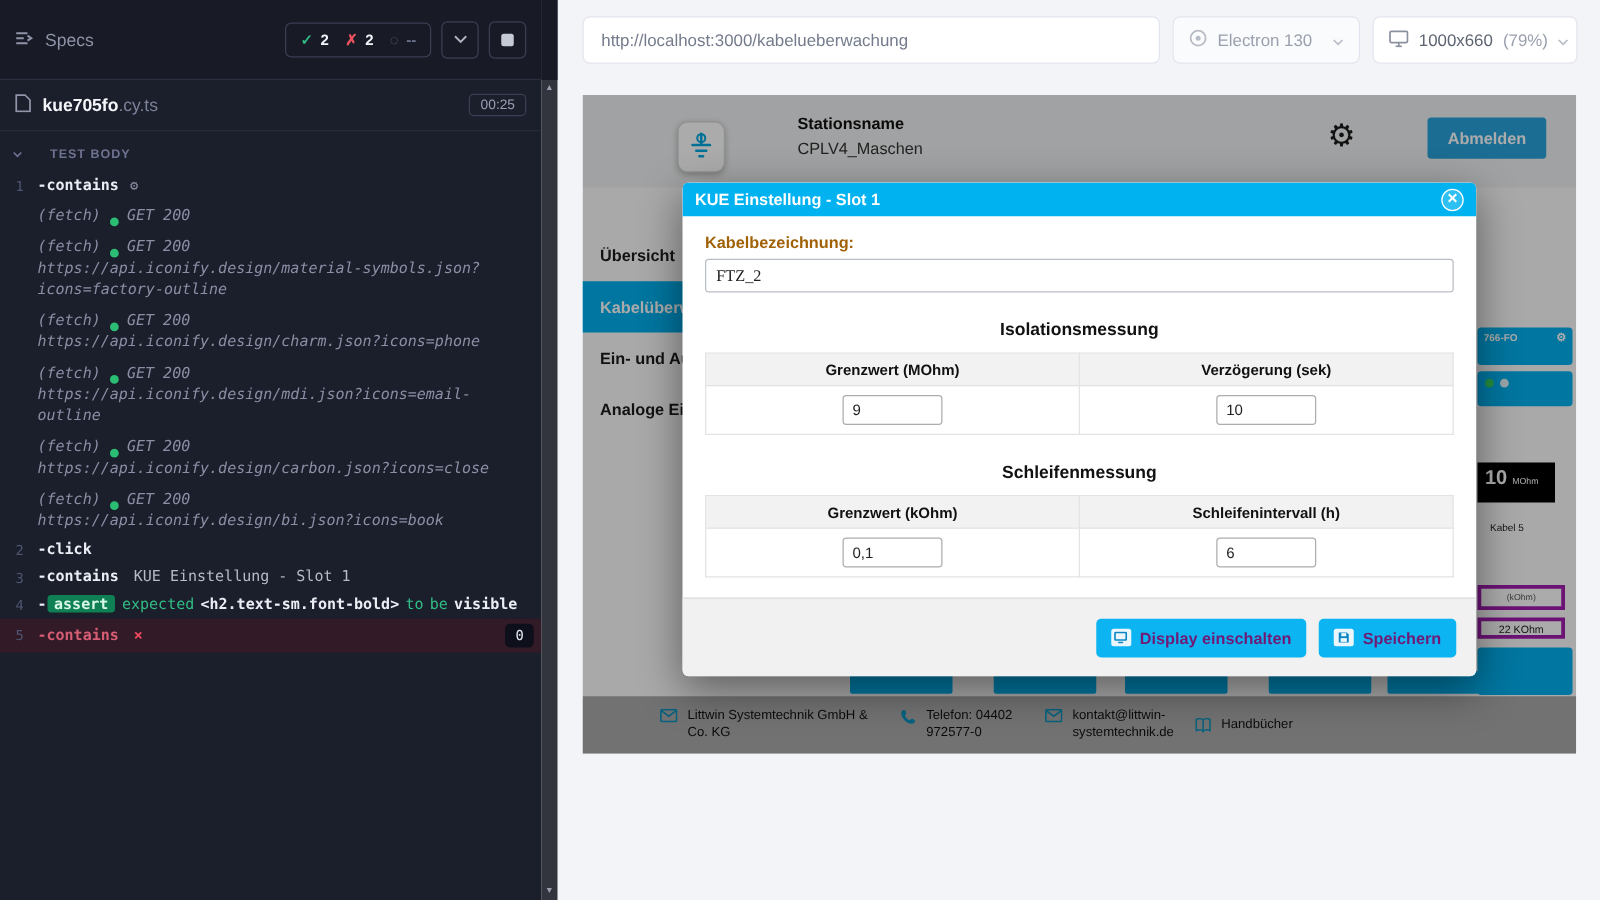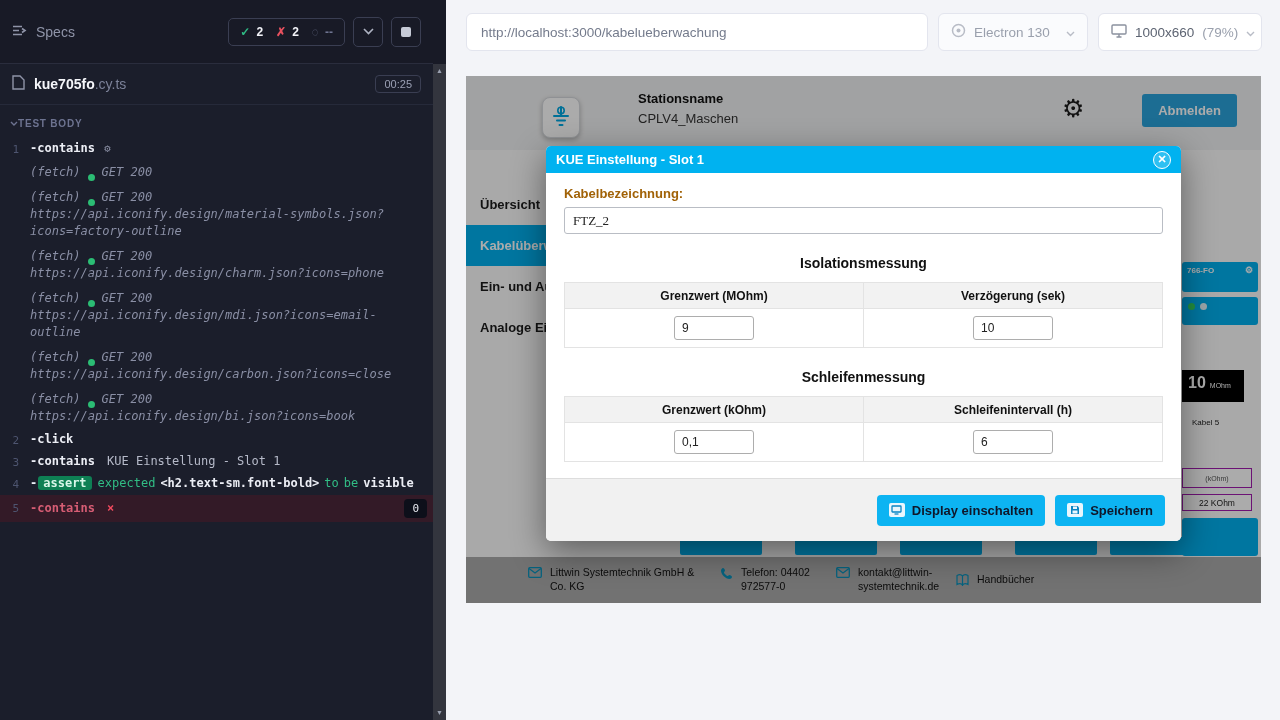--- a/index.html
+++ b/index.html
@@ -24,21 +24,21 @@
   .pend-val { color:#6e7490; font-weight:bold; }
   .sq-btn { width:30px; height:30px; border:1px solid #3a3e52; border-radius:5px; background:transparent;
     display:flex; align-items:center; justify-content:center; color:#aeb3c2; margin-left:8px; cursor:pointer; }
   .stop-ic { width:10px; height:10px; background:#c6cad6; border-radius:2px; }
 
   .spec-row { display:flex; align-items:center; gap:9px; padding:11px 12px; border-bottom:1px solid #262a3a; font-size:14px; }
   .spec-name b { color:#f5f6fa; font-weight:bold; }
   .spec-ext { color:#7c8299; }
   .timer { margin-left:auto; border:1px solid #3a3e52; border-radius:4px; padding:2px 8px; font-size:11px; color:#9ba0b4; }
 
-  .testbody { display:flex; gap:0; align-items:center; padding:13px 10px 7px; font-size:10px; font-weight:bold;
+  .testbody { display:flex; gap:22px; align-items:center; padding:13px 10px 7px; font-size:10px; font-weight:bold;
     letter-spacing:.8px; color:#6d7390; cursor:pointer; }
 
   .cmdlog { font-family:"DejaVu Sans Mono", monospace; font-size:12px; flex:1; overflow:hidden; padding-top:2px; }
   .cmd { display:flex; padding:2px 6px 2px 0; line-height:17px; align-items:flex-start; }
   .ln { width:30px; flex:none; text-align:right; padding-right:11px; color:#4e5570; font-size:11px; padding-top:1px; }
   .cmd-body { flex:1; min-width:0; }
   .cmd-name { color:#eceef5; font-weight:bold; }
   .cmd-arg { color:#b6bac9; margin-left:12px; }
   .gear-sm { color:#8b90a5; margin-left:9px; font-size:11px; font-style:normal; }
   .fetch-entry { color:#8a8fa5; font-style:italic; padding:4px 6px 4px 0; }
@@ -93,21 +93,21 @@
   .tile-head { display:flex; align-items:center; justify-content:space-between; padding:3px 5px; color:#fff; font-size:8px; font-weight:bold; }
   .tile-gear { font-size:9px; font-style:normal; }
   .dots { display:flex; gap:5px; padding:6px 6px; align-items:center; }
   .dot-g { width:7px; height:7px; border-radius:50%; background:#35d45f; }
   .dot-w { width:7px; height:7px; border-radius:50%; background:#e8f6fb; }
   .blackbox { position:absolute; left:716px; top:294px; width:62px; height:32px; background:#000; color:#fff;
     display:flex; align-items:baseline; gap:4px; padding:4px 6px; }
   .blackbox .big { font-size:16px; font-weight:bold; }
   .blackbox .unit { font-size:7px; }
   .kabel-tag { position:absolute; left:726px; top:342px; font-size:8px; color:#222; }
-  .wbox { position:absolute; left:716px; width:70px; background:#fff; border:1px solid #a21caf; font-size:7px; color:#555;
+  .wbox { position:absolute; left:716px; width:70px; background:#fff; border:3px solid #a21caf; font-size:7px; color:#555;
     display:flex; align-items:center; justify-content:center; }
   .wbox1 { top:392px; height:20px; }
   .wbox2 { top:418px; height:17px; font-size:8.5px; color:#222; }
   .blk { position:absolute; top:461px; height:18px; width:82px; background:#00b0ef; border-radius:2px; }
 
   .app-footer { position:absolute; left:0; right:0; bottom:0; height:46px; background:#ababab;
     display:flex; align-items:center; padding-left:62px; font-size:10.5px; color:#111; gap:24px; }
   .f-item { display:flex; gap:8px; align-items:flex-start; line-height:1.3; }
   .f-item svg { flex:none; margin-top:1px; }
   .fw1 { width:168px; } .fw2 { width:92px; } .fw3 { width:96px; } .fw4 { width:100px; }
@@ -127,21 +127,21 @@
   .kabel-input { width:100%; height:27px; border:1px solid #b9bdc4; border-radius:3px; padding:0 8px; font-size:13px;
     color:#222; font-family:Liberation Serif, serif; }
   .sec-title { text-align:center; font-size:14px; font-weight:bold; color:#111; margin:21px 0 11px; }
   .mtable { width:100%; border-collapse:collapse; }
   .mtable th { background:#f2f2f2; border:1px solid #e3e3e3; font-size:12px; font-weight:bold; color:#111; height:26px; }
   .mtable td { border:1px solid #e3e3e3; height:39px; text-align:center; }
   .cell-input { width:80px; height:24px; border:1px solid #adadad; border-radius:3px; padding:0 7px; font-size:12px;
     color:#222; font-family:inherit; }
   .modal-footer { height:63px; flex:none; background:#f1f1f1; border-top:1px solid #ddd;
     display:flex; align-items:center; justify-content:flex-end; gap:10px; padding:0 16px; }
-  .cy-btn { background:#0db4f2; color:#0f172a; border:none; border-radius:4px; font-weight:bold; font-size:13px;
+  .cy-btn { background:#0db4f2; color:#701a75; border:none; border-radius:4px; font-weight:bold; font-size:13px;
     padding:8px 12px; display:flex; gap:7px; align-items:center; cursor:pointer; font-family:inherit; }
   .btn-chip { width:16px; height:14px; background:#eaf6fd; border-radius:2px; display:flex; align-items:center; justify-content:center; }
 </style>
 </head>
 <body>
 
 <div class="reporter">
   <div class="rep-header">
     <div class="specs-btn">
       <span>

